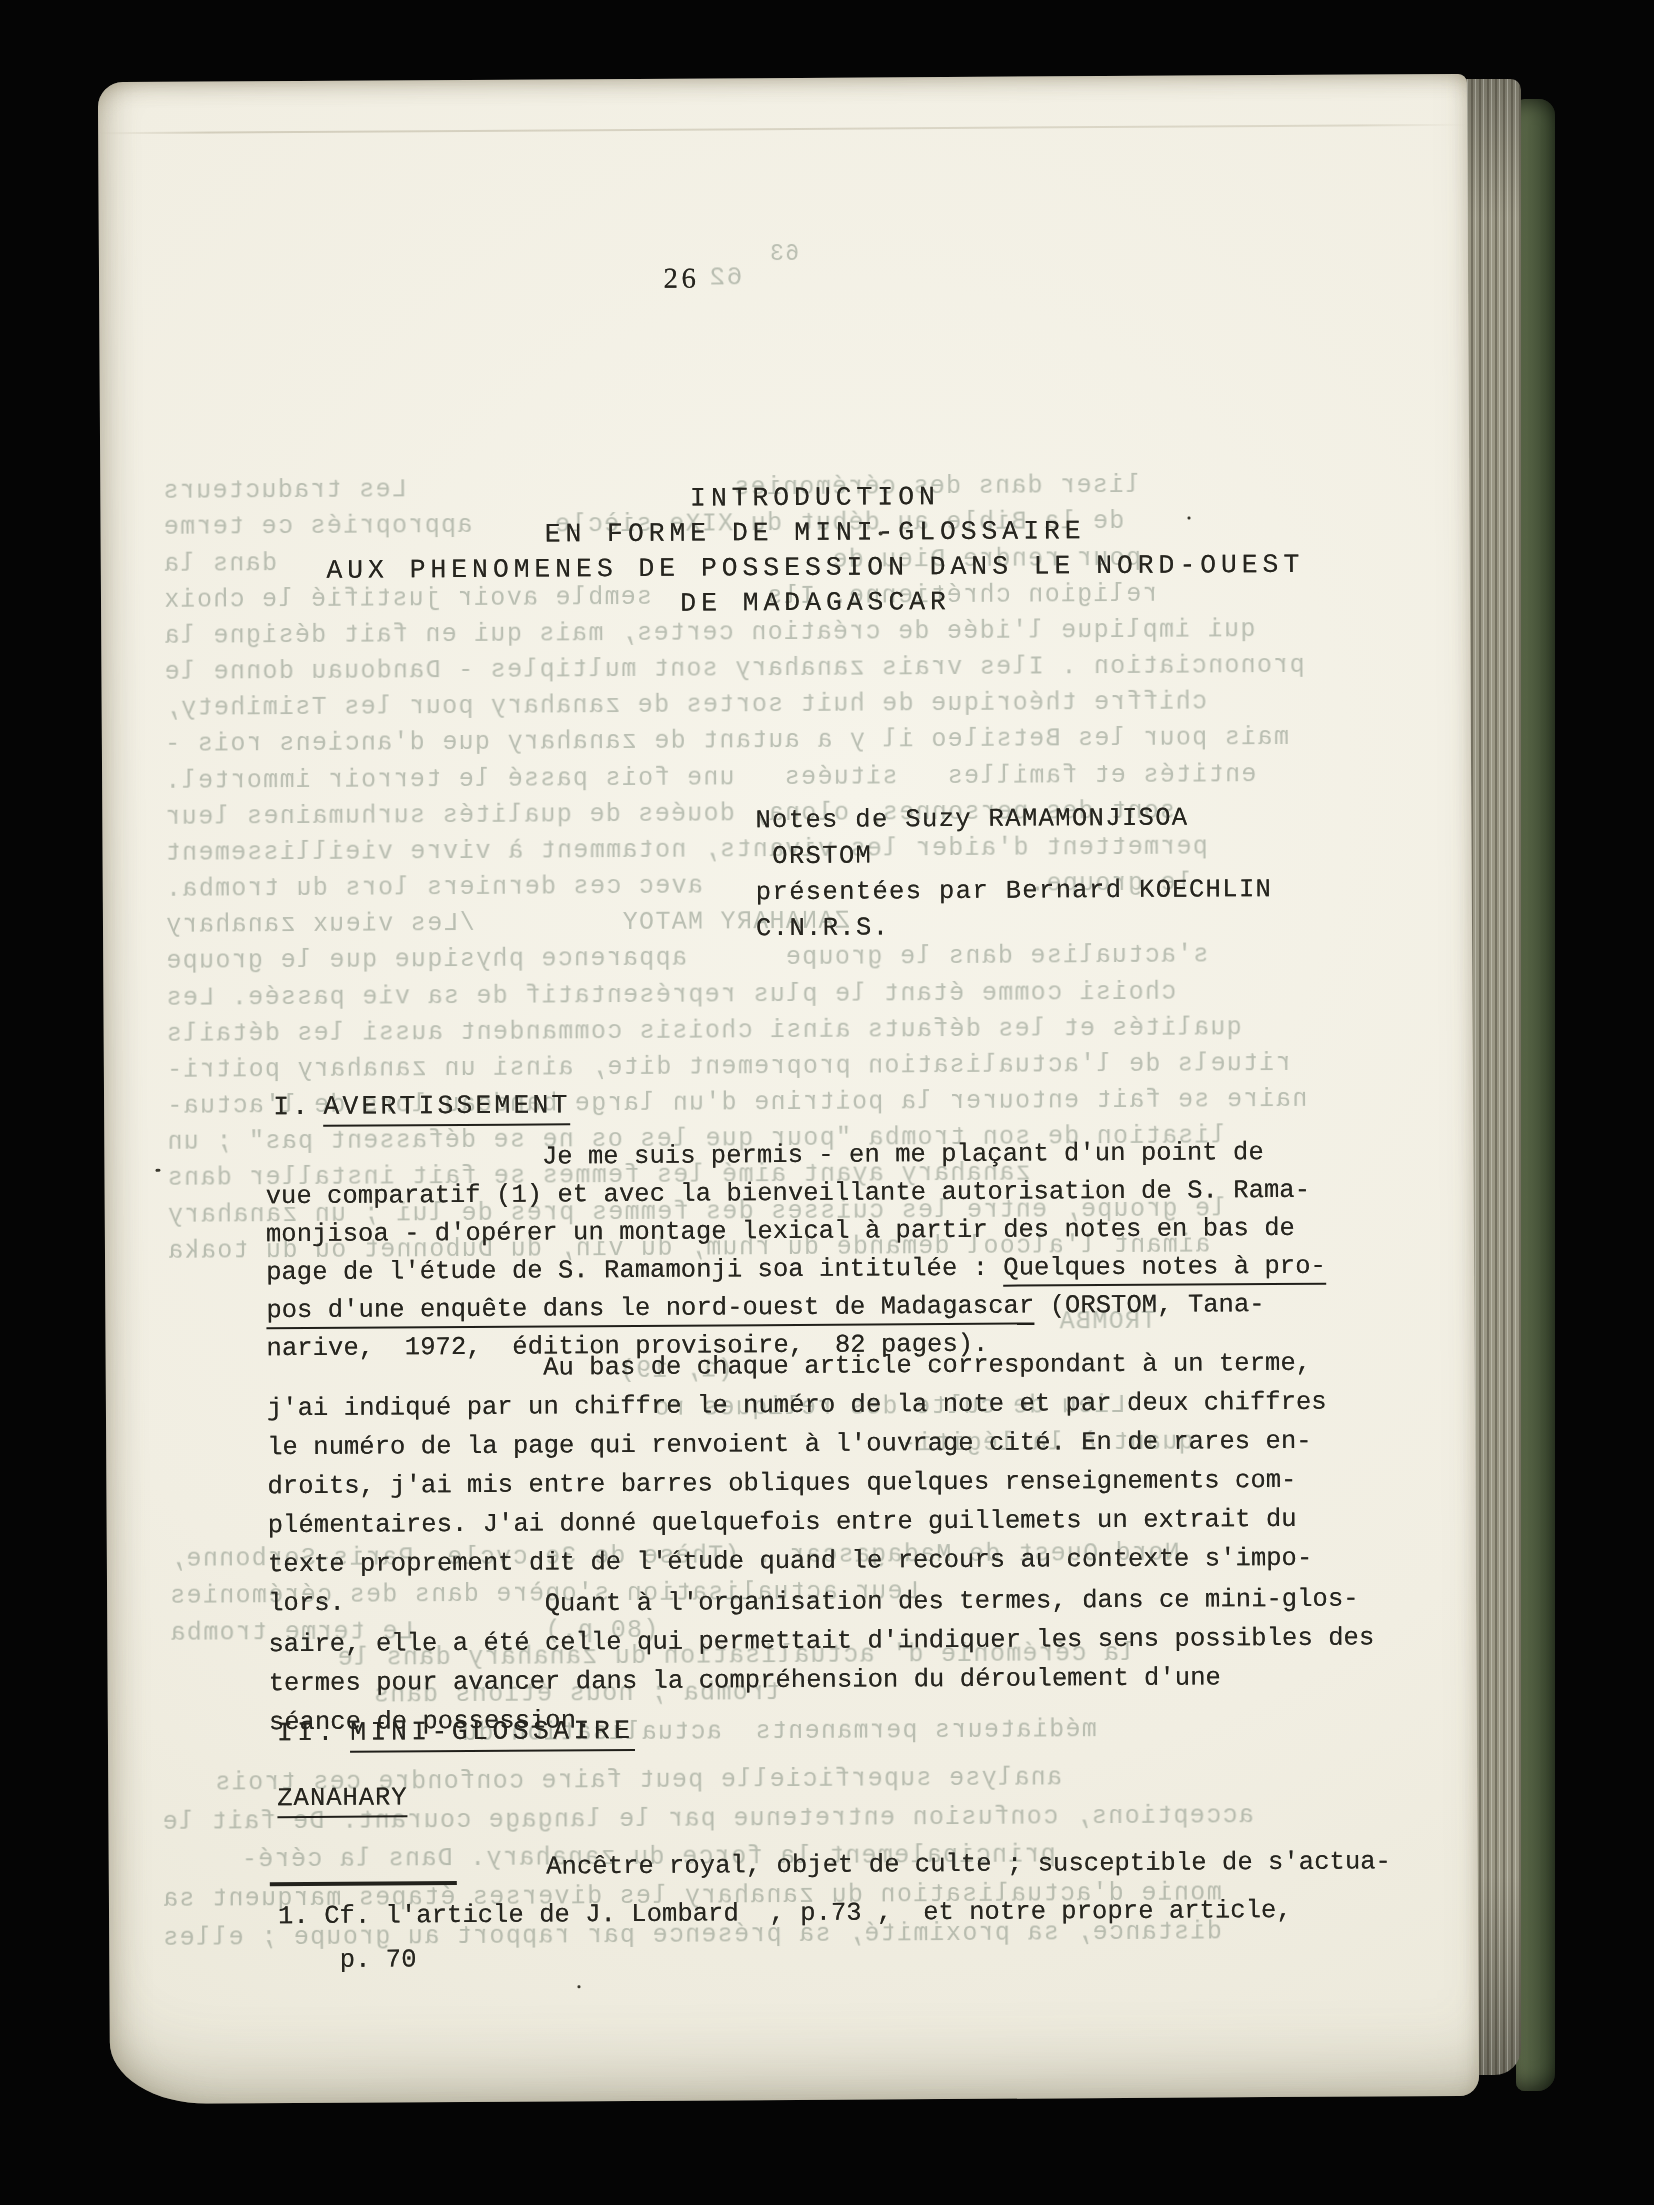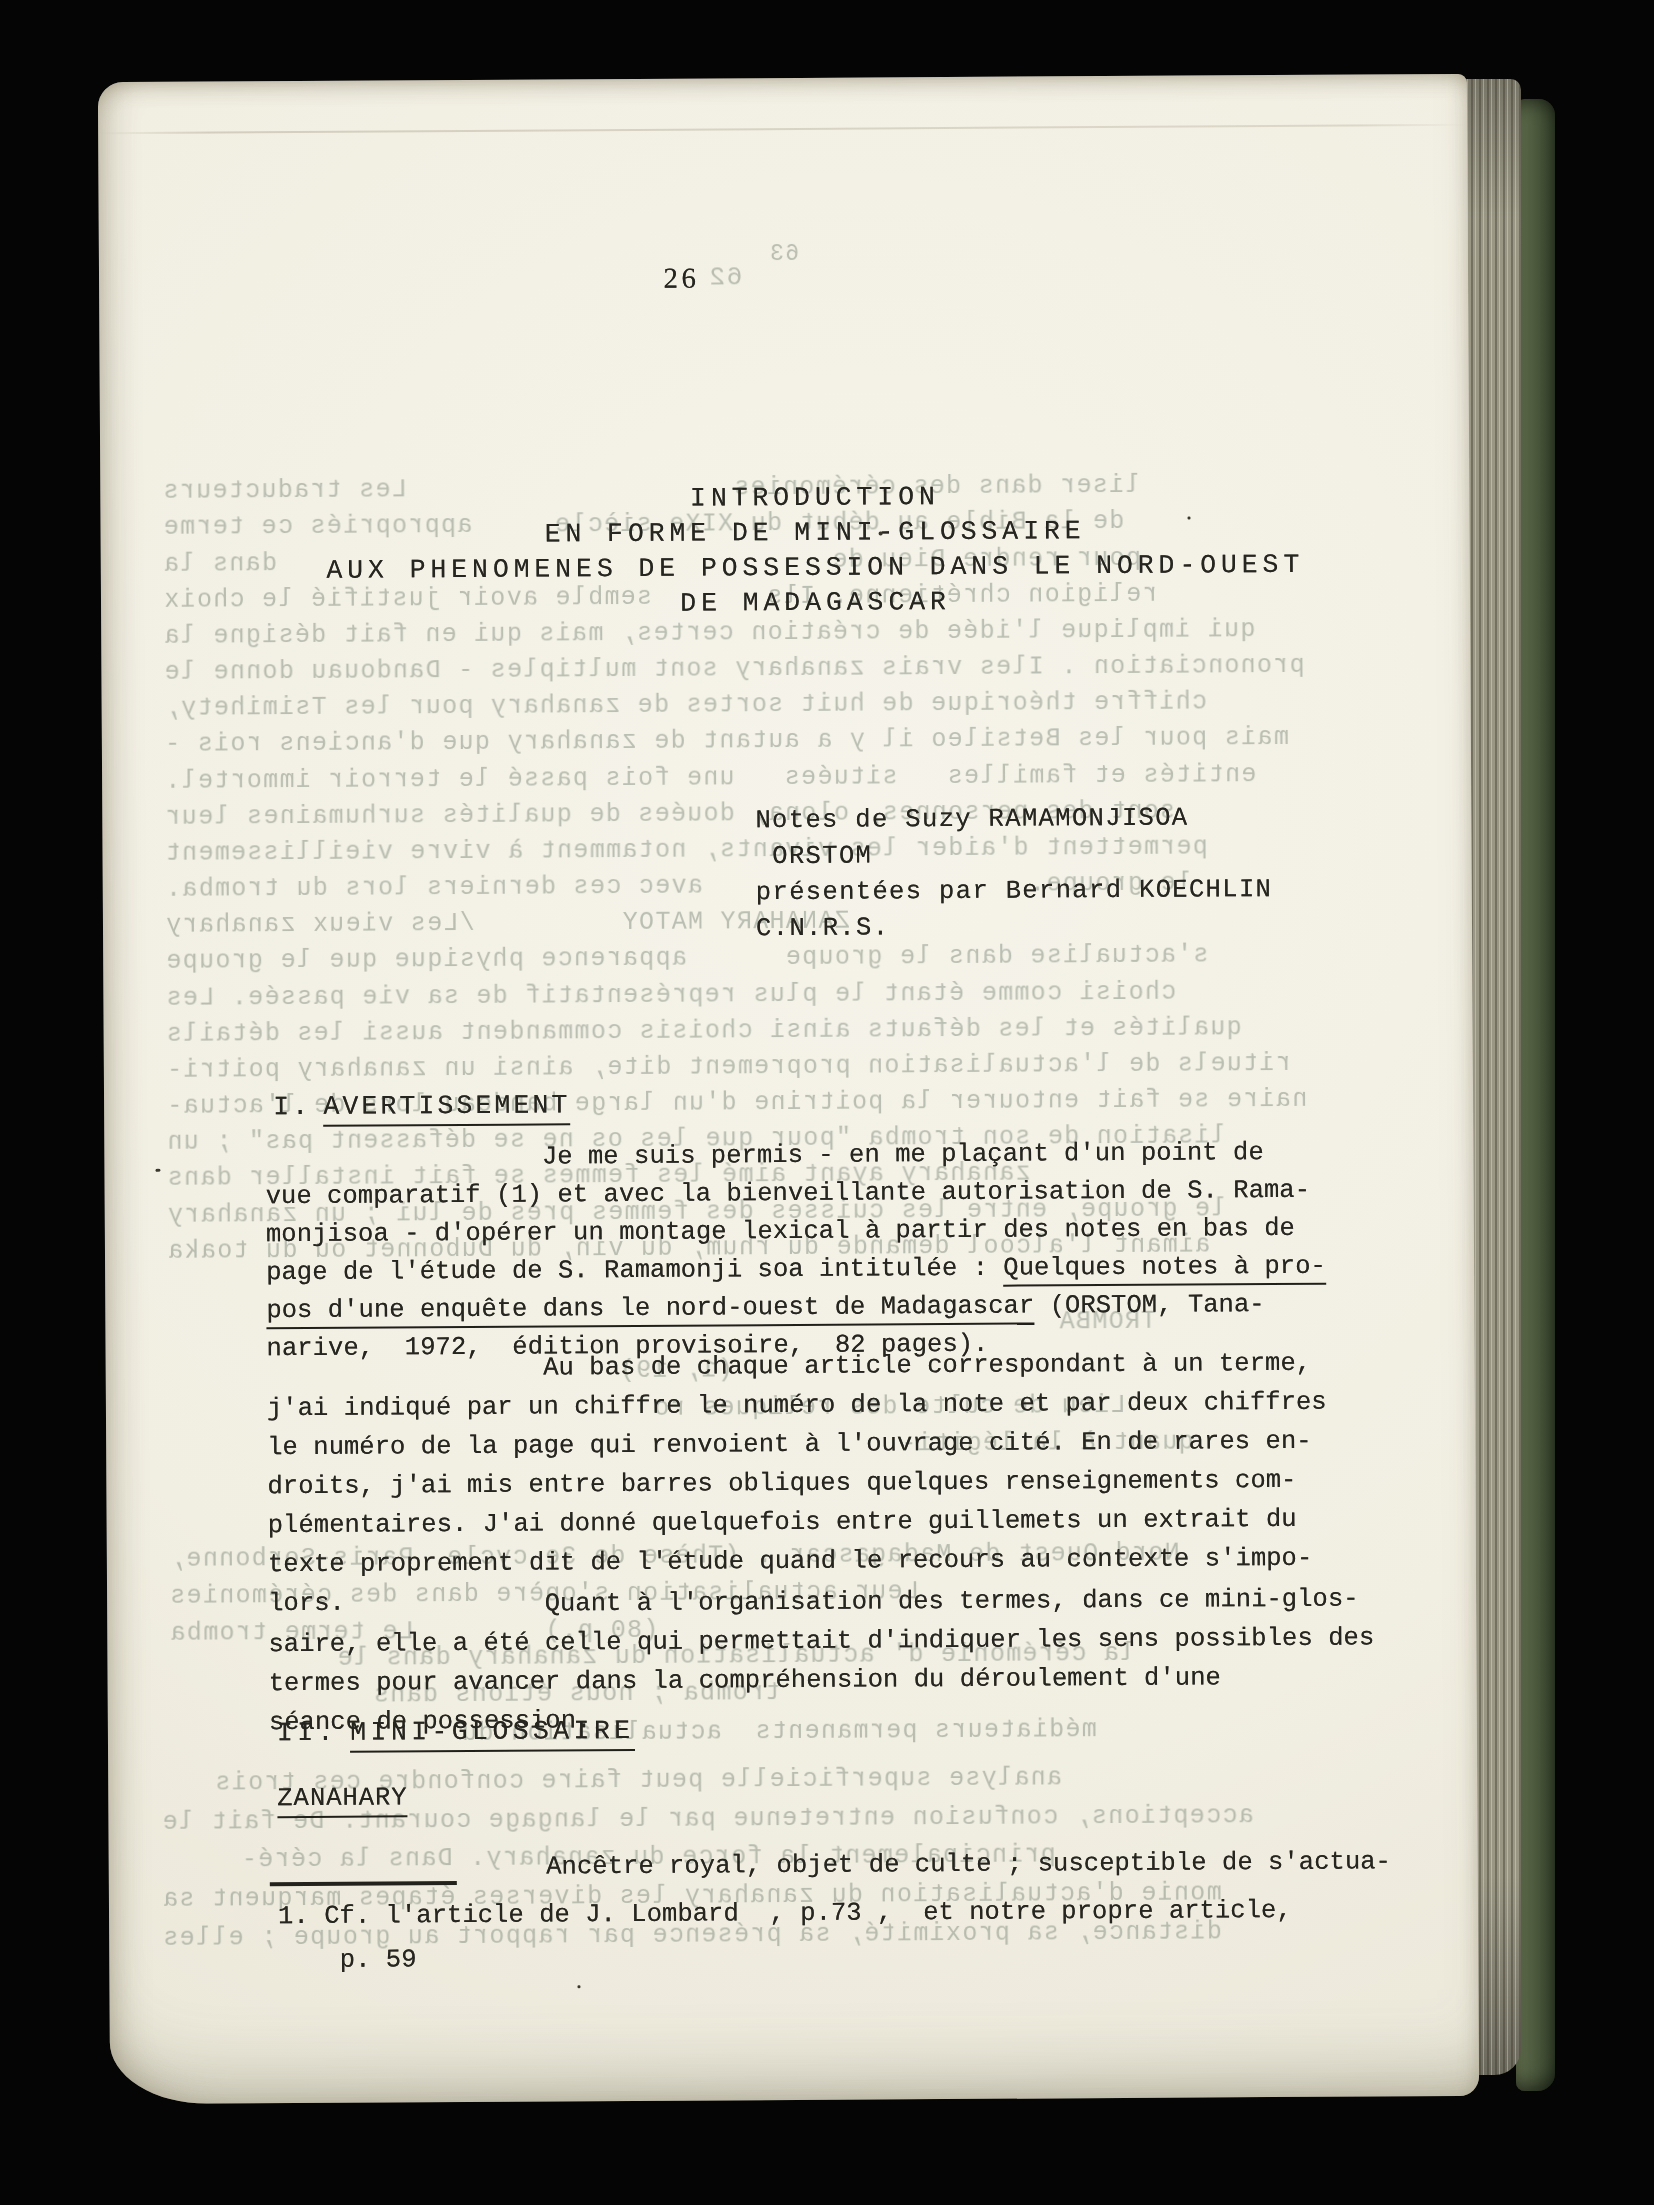--- a/index.html
+++ b/index.html
@@ -157,21 +157,21 @@
             <div class="pline" style="height: 39px; line-height: 39px;"><span>                  Quant à l'organisation des termes, dans ce mini-glos-</span></div>
             <div class="pline" style="height: 39px; line-height: 39px;"><span>saire, elle a été celle qui permettait d'indiquer les sens possibles des</span></div>
             <div class="pline" style="height: 39px; line-height: 39px;"><span>termes pour avancer dans la compréhension du déroulement d'une</span></div>
             <div class="pline" style="height: 39px; line-height: 39px;"><span>séance de possession.</span></div>
           </div>
           <div class="para ink" style="left: 161px; top: 1768px;">
             <div class="pline" style="height: 39px; line-height: 39px;"><span>                  Ancêtre royal, objet de culte ; susceptible de s'actua-</span></div>
           </div>
           <div class="para ink" style="left: 169px; top: 1814px;">
             <div class="pline" style="height: 44px; line-height: 44px;"><span>1. Cf. l'article de J. Lombard  , p.73 ,  et notre propre article,</span></div>
-            <div class="pline" style="height: 44px; line-height: 44px;"><span>    p. 59</span></div>
+            <div class="pline" style="height: 44px; line-height: 44px;"><span>    p. 70</span></div>
           </div>
         </div>
 
       <div class="fnrule"></div>
 
       <div class="speck" style="left:778px;top:454px;width:3.5px;height:3.5px;"></div>
       <div class="speck" style="left:1087px;top:441px;width:2.6px;height:2.6px;"></div>
       <div class="speck" style="left:51px;top:1087px;width:5.3px;height:2.6px;"></div>
       <div class="speck" style="left:468px;top:1906px;width:2.6px;height:2.6px;"></div>
     </div>

